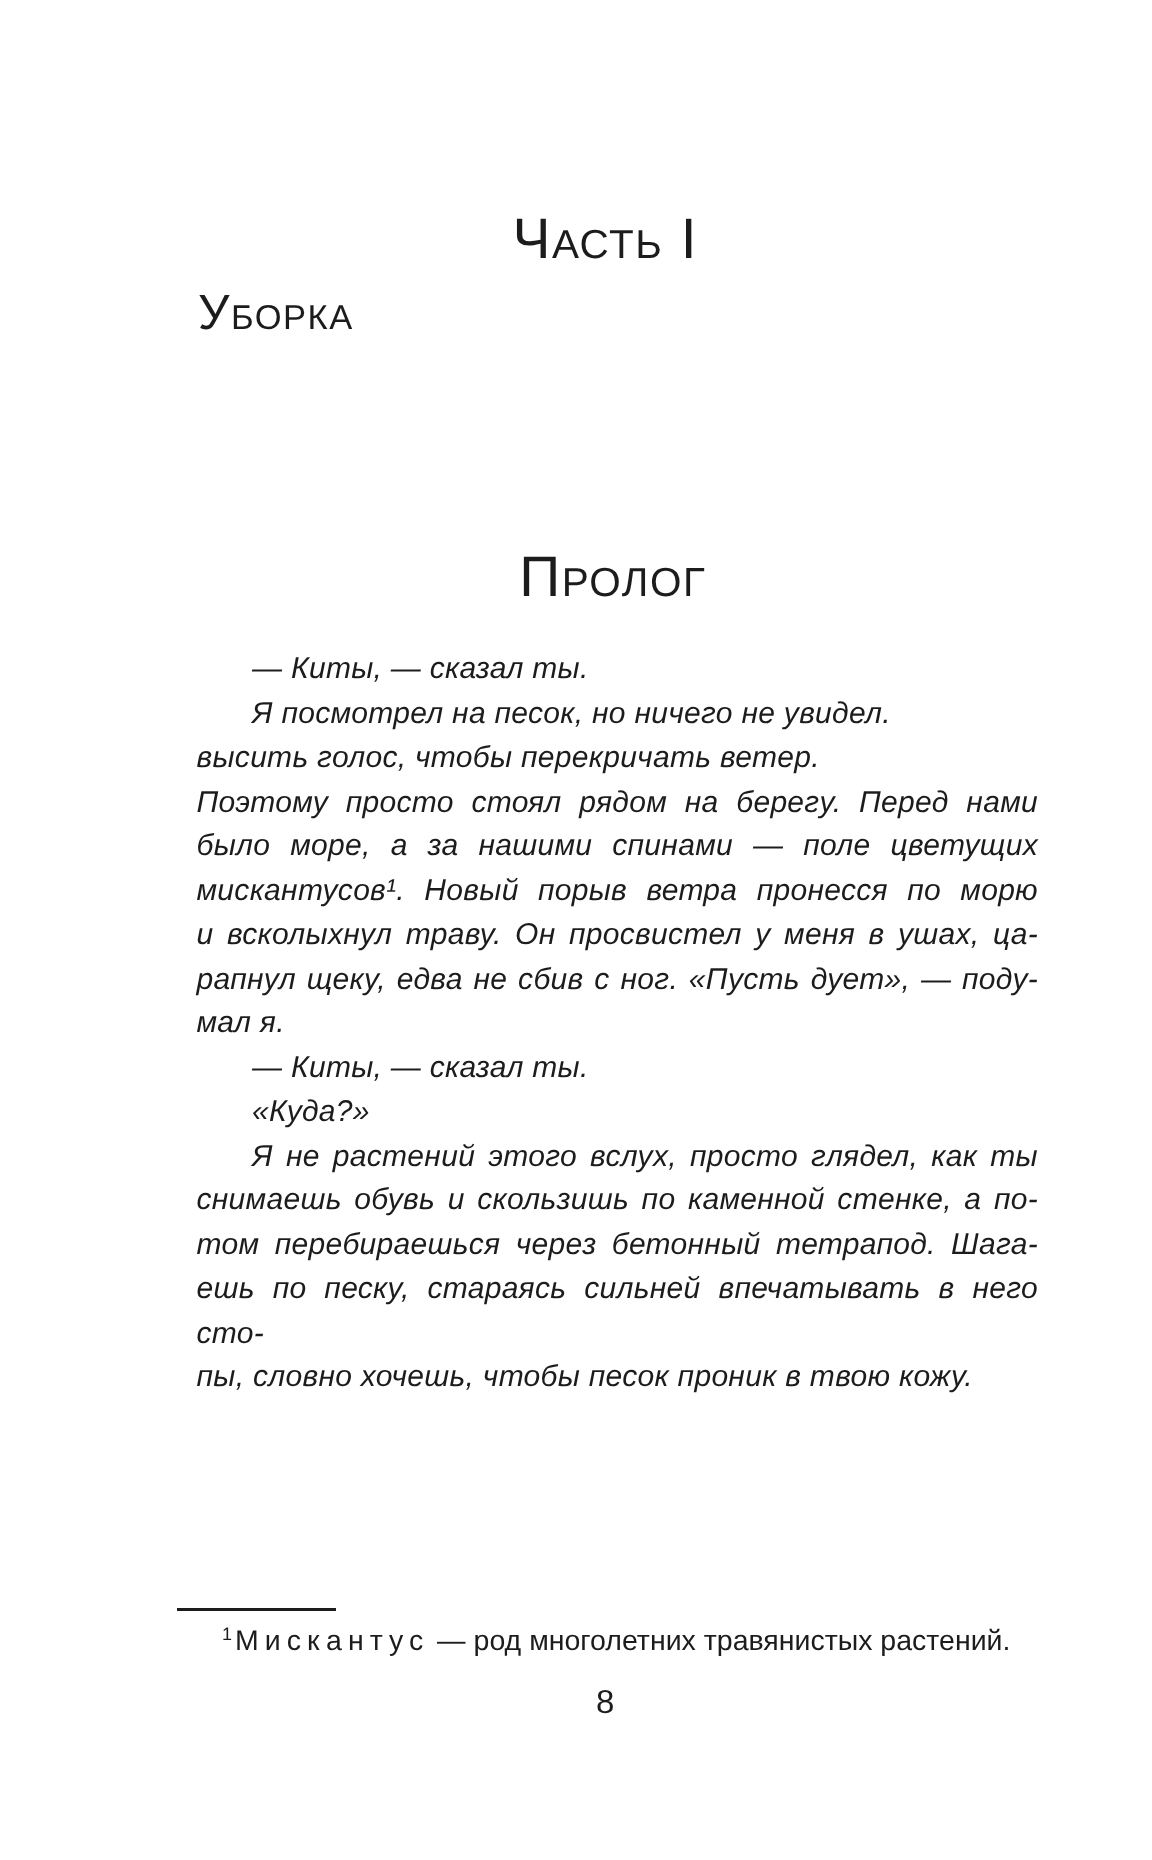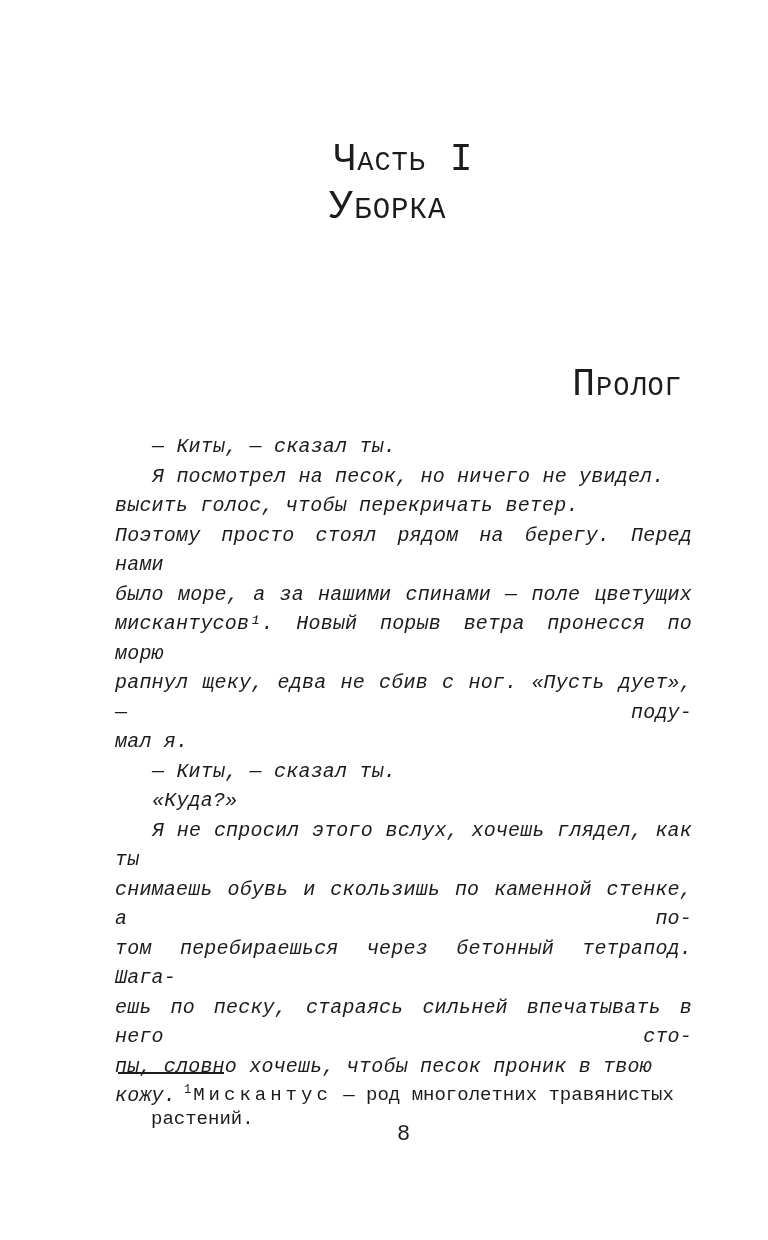--- a/index.html
+++ b/index.html
@@ -3,65 +3,65 @@
 <meta charset="utf-8">
 <style>
   html, body { margin: 0; padding: 0; }
   body { background: #ffffff; }
   .page {
     position: relative;
     width: 768px;
     height: 1240px;
     background: #ffffff;
     color: #1c1c1c;
-    font-family: Liberation Mono, monospace;
+    font-family: Liberation Sans, sans-serif;
     overflow: hidden;
   }
 
   .part-title {
     position: absolute;
     top: 140px;
     left: 115px; width: 577px;
     text-align: center;
     font-size: 38px;
     line-height: 40px;
     font-variant-caps: small-caps;
     letter-spacing: 1px;
   }
   .part-subtitle {
     position: absolute;
     top: 190px;
-    left: 99px; width: 577px;
-    text-align: center;
-    font-size: 41px;
+    left: 132px; width: 577px;
+    text-align: left;
+    font-size: 33px;
     line-height: 35px;
     font-variant-caps: small-caps;
     letter-spacing: 1px;
   }
   .chapter-title {
     position: absolute;
     top: 365px;
-    left: 105px; width: 577px;
-    text-align: right;
+    left: 120px; width: 577px;
+    text-align: center;
     font-size: 38px;
     line-height: 40px;
     font-variant-caps: small-caps;
     letter-spacing: 1px;
   }
 
   .body-text {
     position: absolute;
     top: 432px;
     left: 115px; width: 577px;
     font-style: italic;
     font-size: 20px;
     line-height: 29.5px;
     letter-spacing: 0.2px;
   }
-  .body-text .line { text-align: left; }
+  .body-text .line { text-align: left; margin-left: 16px; }
   .body-text .line.fill {
     text-align: justify;
     text-align-last: justify;
   }
   .body-text .line.indent { text-indent: 37px; }
 
   .footnote-rule {
     position: absolute;
     top: 1072px;
     left: 118px;
@@ -69,21 +69,20 @@
     height: 2px;
     background: #1c1c1c;
   }
   .footnote {
     position: absolute;
     top: 1083px;
     left: 115px; width: 577px;
     font-size: 19px;
     line-height: 24px;
     text-indent: 33px;
-    margin-left: 36px;
   }
   .footnote sup {
     font-size: 12px;
     line-height: 0;
     margin-right: 2px;
   }
   .footnote .fn-term { letter-spacing: 4px; }
 
   .page-number {
     position: absolute;
@@ -104,25 +103,26 @@
 
   <div class="chapter-title">Пролог</div>
 
   <div class="body-text" id="body-text">
       <div class="line indent">— Киты, — сказал ты.</div>
       <div class="line indent">Я посмотрел на песок, но ничего не увидел.</div>
       <div class="line">высить голос, чтобы перекричать ветер.</div>
       <div class="line fill">Поэтому просто стоял рядом на берегу. Перед нами</div>
       <div class="line fill">было море, а за нашими спинами — поле цветущих</div>
       <div class="line fill">мискантусов¹. Новый порыв ветра пронесся по морю</div>
+      <div class="line fill">и всколыхнул траву. Он просвистел у меня в ушах, ца-</div>
       <div class="line fill">рапнул щеку, едва не сбив с ног. «Пусть дует», — поду-</div>
       <div class="line">мал я.</div>
       <div class="line indent">— Киты, — сказал ты.</div>
       <div class="line indent">«Куда?»</div>
-      <div class="line indent fill">Я не спросил этого вслух, хочешь глядел, как ты</div>
+      <div class="line indent fill">Я не растений этого вслух, просто глядел, как ты</div>
       <div class="line fill">снимаешь обувь и скользишь по каменной стенке, а по-</div>
       <div class="line fill">том перебираешься через бетонный тетрапод. Шага-</div>
       <div class="line fill">ешь по песку, стараясь сильней впечатывать в него сто-</div>
       <div class="line">пы, словно хочешь, чтобы песок проник в твою кожу.</div>
     </div>
 
   <div class="footnote-rule" style="background: rgb(28, 28, 28);"></div>
 
   <div class="footnote">
     <sup>1</sup><span class="fn-term">Мискантус</span> <span>— род многолетних травянистых растений.</span>

